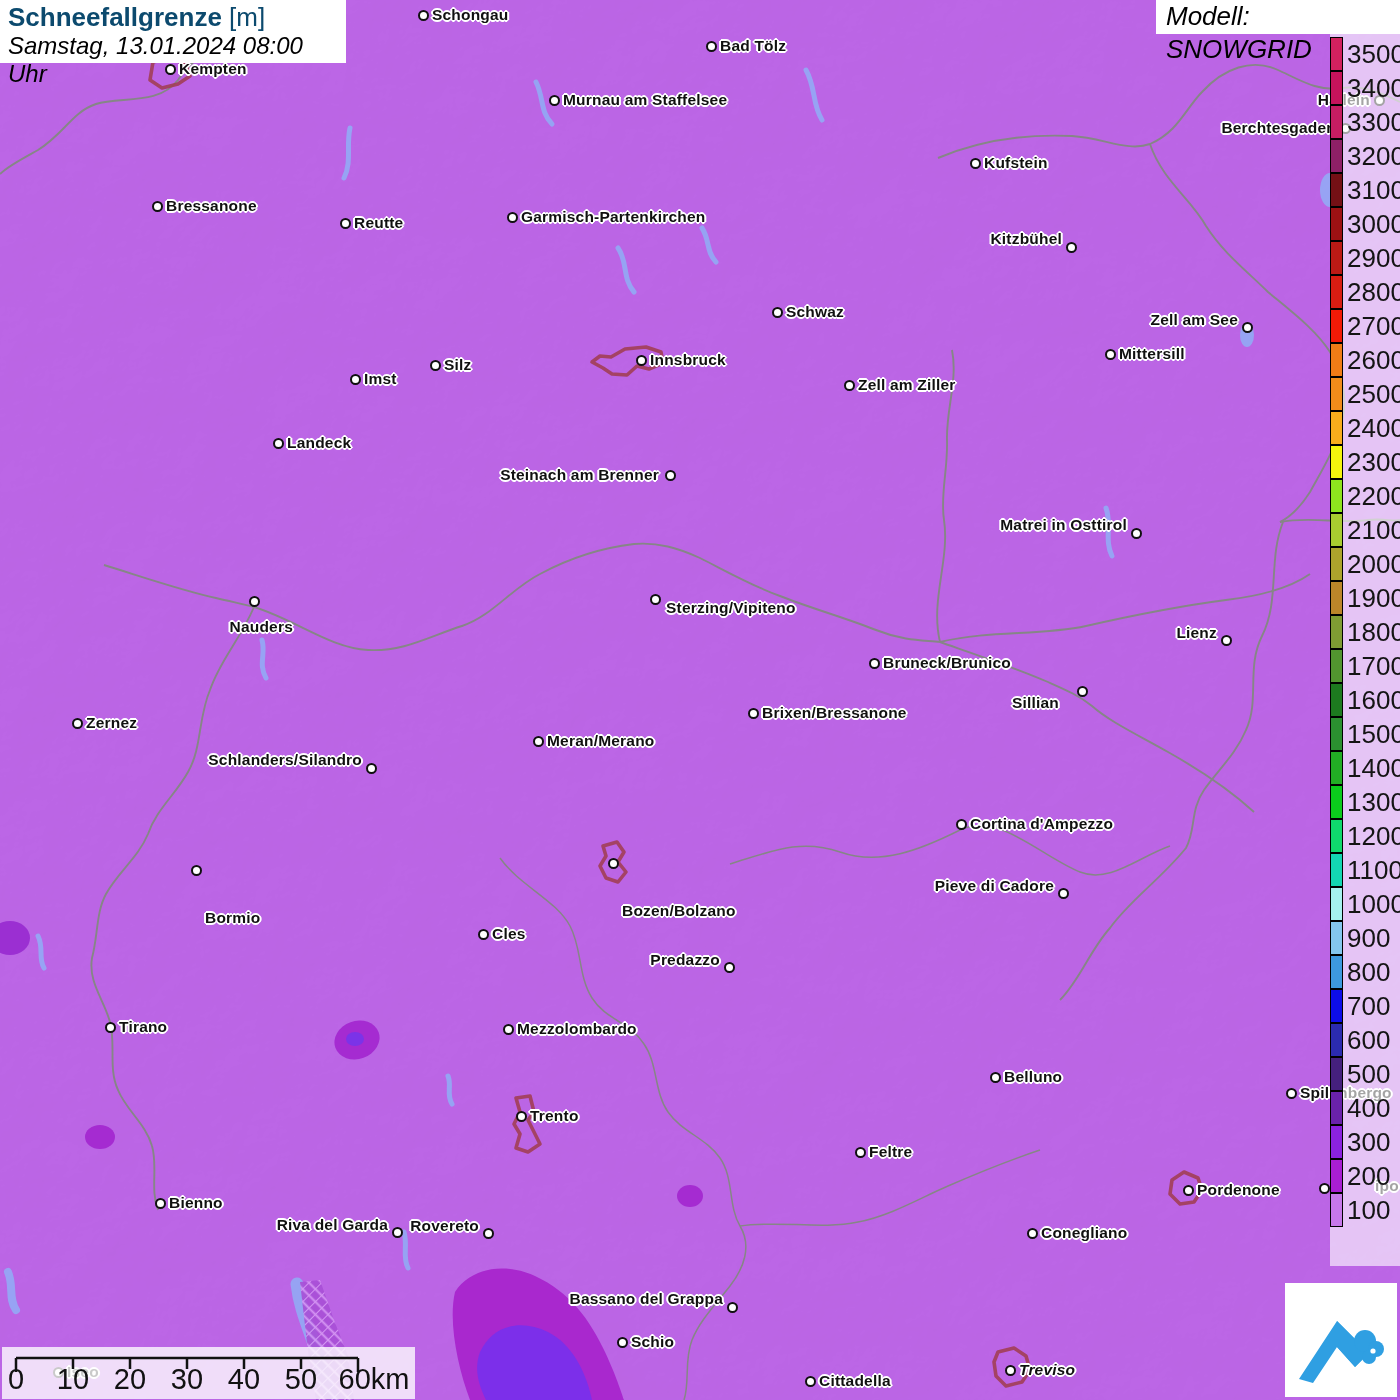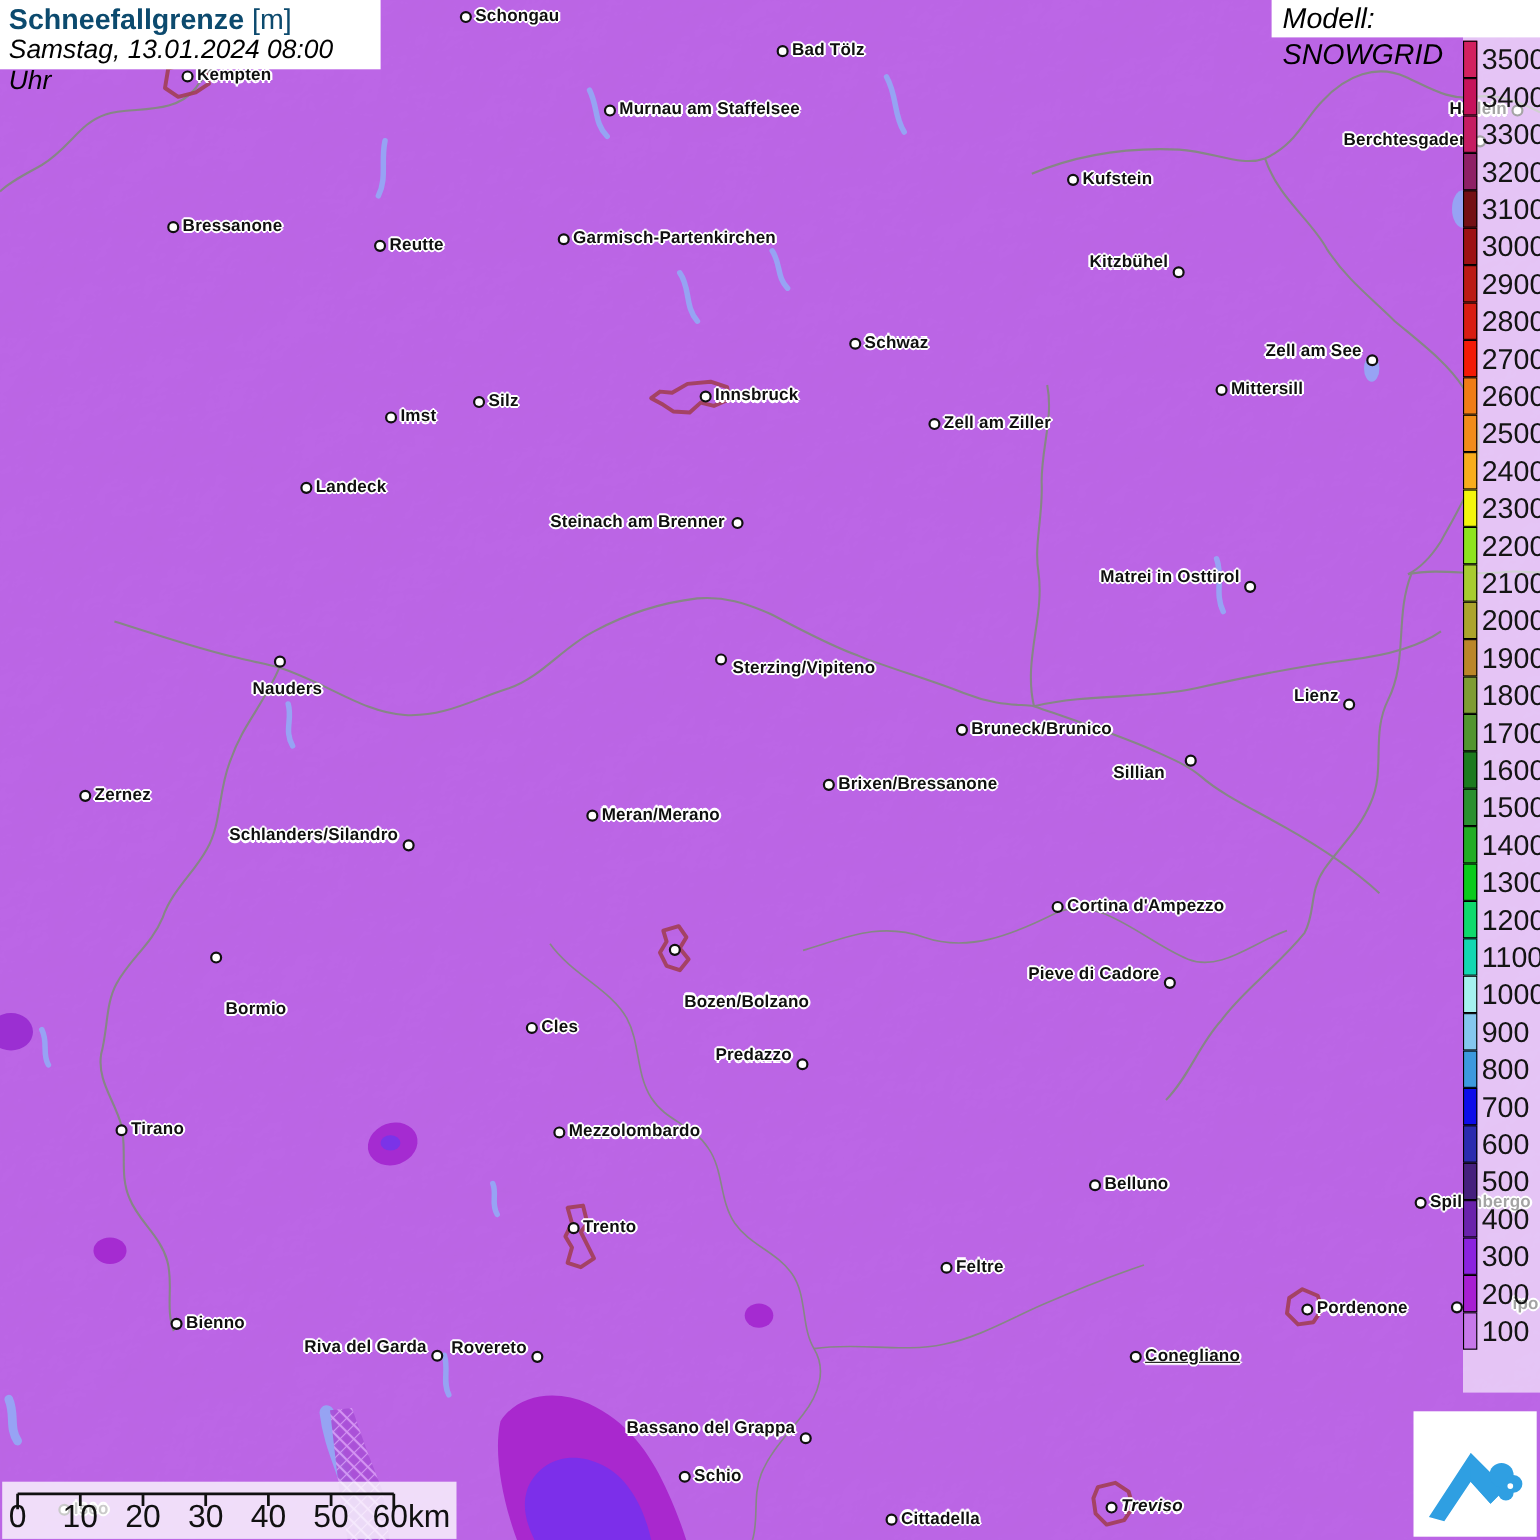--- a/index.html
+++ b/index.html
@@ -218,21 +218,21 @@
       <div class="city-label" style="top: 1186px; left: 1375px; transform: translateY(-50%);">ipo</div>
       <div class="city-dot" style="left: 1182.5px; top: 1184.5px;"></div>
       <div class="city-label" style="top: 1190px; left: 1197px; transform: translateY(-50%);">Pordenone</div>
       <div class="city-dot" style="left: 154.5px; top: 1197.5px;"></div>
       <div class="city-label" style="top: 1203px; left: 169px; transform: translateY(-50%);">Bienno</div>
       <div class="city-dot" style="left: 391.5px; top: 1226.5px;"></div>
       <div class="city-label" style="top: 1225px; left: 388px; transform: translate(-100%, -50%);">Riva del Garda</div>
       <div class="city-dot" style="left: 482.5px; top: 1227.5px;"></div>
       <div class="city-label" style="top: 1226px; left: 479px; transform: translate(-100%, -50%);">Rovereto</div>
       <div class="city-dot" style="left: 1026.5px; top: 1227.5px;"></div>
-      <div class="city-label" style="top: 1233px; left: 1041px; transform: translateY(-50%); text-decoration: underline;">Conegliano</div>
+      <div class="city-label" style="top: 1233px; left: 1041px; transform: translateY(-50%);">Conegliano</div>
       <div class="city-dot" style="left: 726.5px; top: 1301.5px;"></div>
       <div class="city-label" style="top: 1299px; left: 723px; transform: translate(-100%, -50%);">Bassano del Grappa</div>
       <div class="city-dot" style="left: 616.5px; top: 1336.5px;"></div>
       <div class="city-label" style="top: 1342px; left: 631px; transform: translateY(-50%);">Schio</div>
       <div class="city-dot" style="left: 1004.5px; top: 1364.5px;"></div>
       <div class="city-label" style="top: 1370px; left: 1019px; transform: translateY(-50%); font-style: italic;">Treviso</div>
       <div class="city-dot" style="left: 804.5px; top: 1375.5px;"></div>
       <div class="city-label" style="top: 1381px; left: 819px; transform: translateY(-50%);">Cittadella</div>
       <div class="city-dot" style="left: 52.5px; top: 1366.5px;"></div>
       <div class="city-label" style="top: 1372px; left: 67px; transform: translateY(-50%);">Iseo</div>

